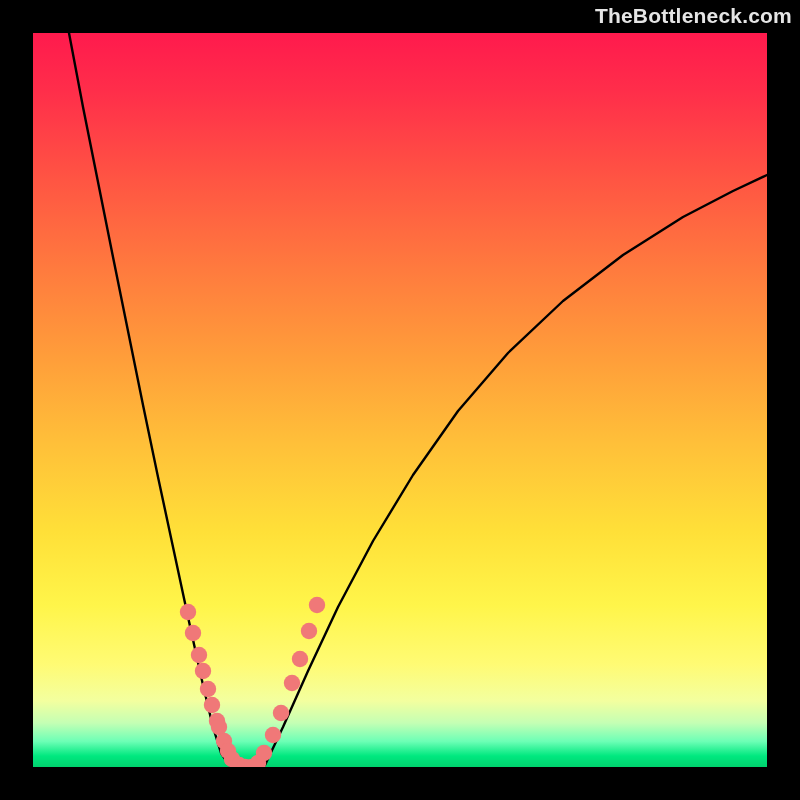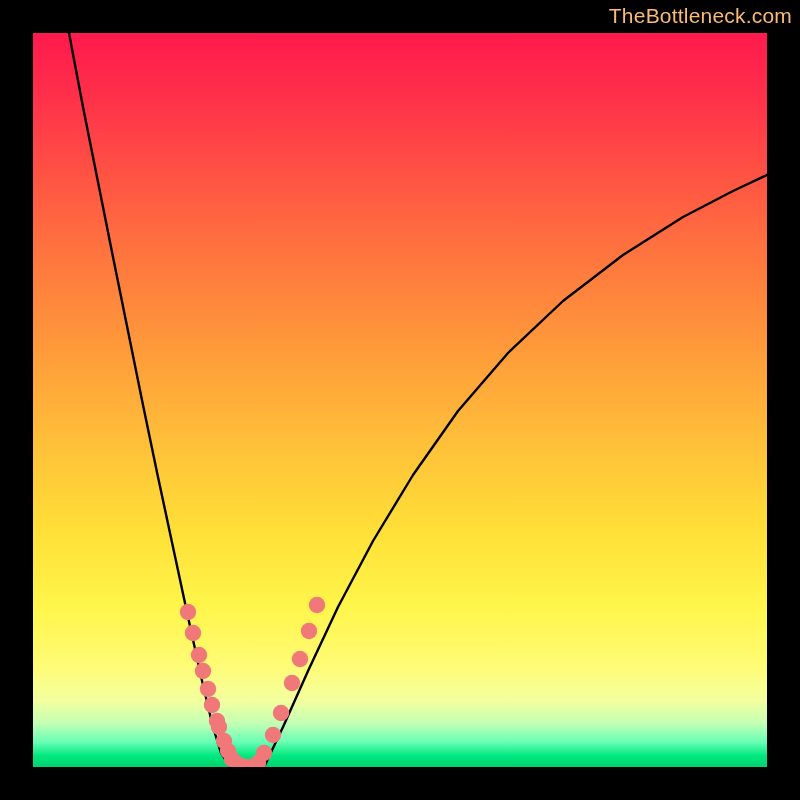--- a/index.html
+++ b/index.html
@@ -44,23 +44,23 @@
       #c4ffb4 94%,
       #6dffb6 96.5%,
       #00e87f 98.5%,
       #00d26e 100%
     );
   }
   .watermark {
     position: absolute;
     top: 4px;
     right: 8px;
-    color: #fdba74;
+    color: #e5e5e5;
     font-size: 21px;
-    font-weight: 400;
+    font-weight: 700;
     letter-spacing: 0.2px;
     user-select: none;
   }
   .curve {
     position: absolute;
     inset: 0;
   }
 </style>
 </head>
 <body>

